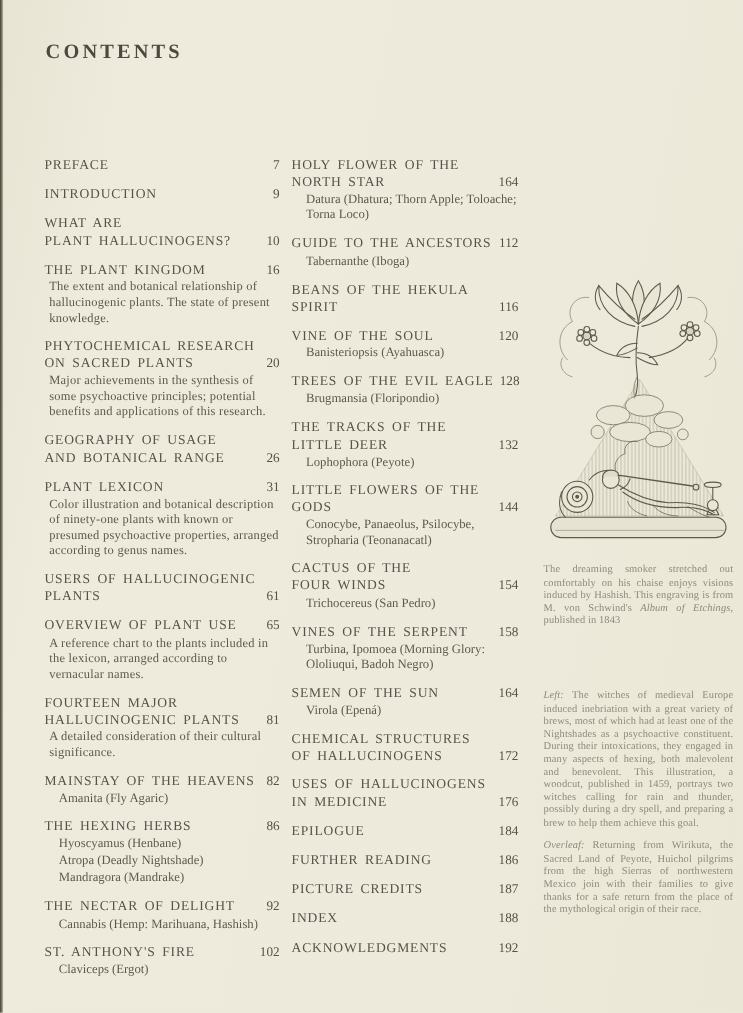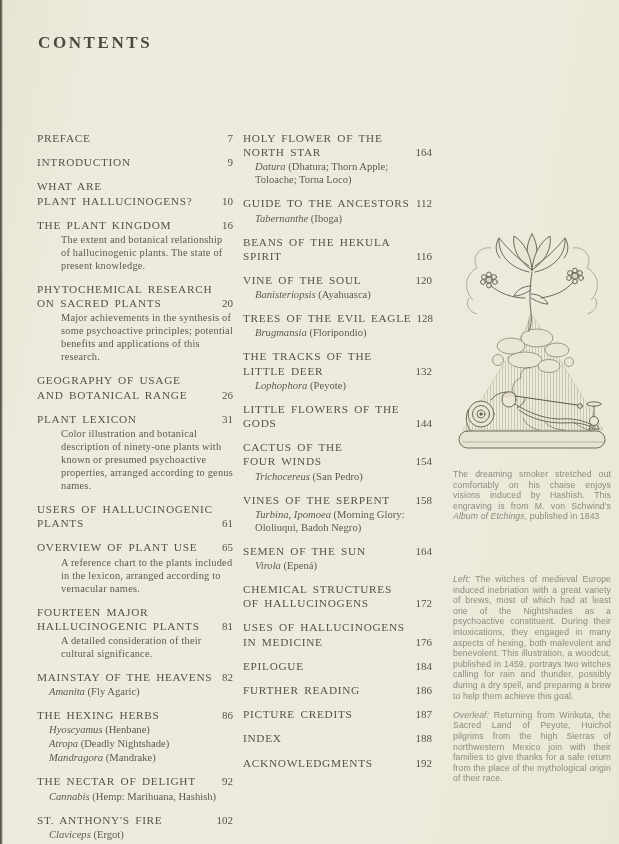--- a/index.html
+++ b/index.html
@@ -29,31 +29,31 @@
   .toc-entry { margin-bottom:10px; }
   .toc-title-row {
     display:flex; justify-content:space-between; align-items:baseline;
     font-size:11.3px; line-height:14.2px; letter-spacing:.7px; word-spacing:2px;
     color:#55524a;
     text-align:center;
   }
   .toc-title { white-space:nowrap; }
   .toc-page { letter-spacing:0; padding-left:5px; font-size:11px; color:#55524a; }
   .toc-desc {
-    margin:1px 0 0 24px; font-size:10.4px; line-height:13px;
+    margin:1px 0 0 4px; font-size:10.4px; line-height:13px;
     color:#5d5a4e; letter-spacing:.2px;
   }
   .toc-species {
     margin:1px 0 0 12px; font-size:10.6px; line-height:13px; color:#5d5a4e;
   }
-  .sp-italic { font-style:italic; }
+  .sp-italic { }
 
   .engraving { display:block; }
   .caption {
-    font-family:Liberation Sans, sans-serif;
+    font-family:Liberation Serif, serif;
     font-size:8.7px; line-height:10.6px; color:#8e8a7c;
     text-align:justify; letter-spacing:.1px;
   }
   #caption-smoker   { margin-top:5px; }
   #caption-witches  { margin-top:52px; }
   #caption-overleaf { }
   .cap-italic { font-style:italic; }
 </style>
 </head>
 <body>
@@ -227,20 +227,21 @@
         <div class="toc-species"><span class="sp-italic">Lophophora</span><span class="sp-roman"> (Peyote)</span></div>
       </div>
       <div class="toc-entry">
         <div class="toc-title-row">
           <span class="toc-title">LITTLE FLOWERS OF THE</span>
         </div>
         <div class="toc-title-row">
           <span class="toc-title">GODS</span>
           <span class="toc-page">144</span>
         </div>
+        <div class="toc-species"><span class="sp-italic">Conocybe, Panaeolus, Psilocybe, Stropharia</span><span class="sp-roman"> (Teonanacatl)</span></div>
       </div>
       <div class="toc-entry">
         <div class="toc-title-row">
           <span class="toc-title">CACTUS OF THE</span>
         </div>
         <div class="toc-title-row">
           <span class="toc-title">FOUR WINDS</span>
           <span class="toc-page">154</span>
         </div>
         <div class="toc-species"><span class="sp-italic">Trichocereus</span><span class="sp-roman"> (San Pedro)</span></div>

